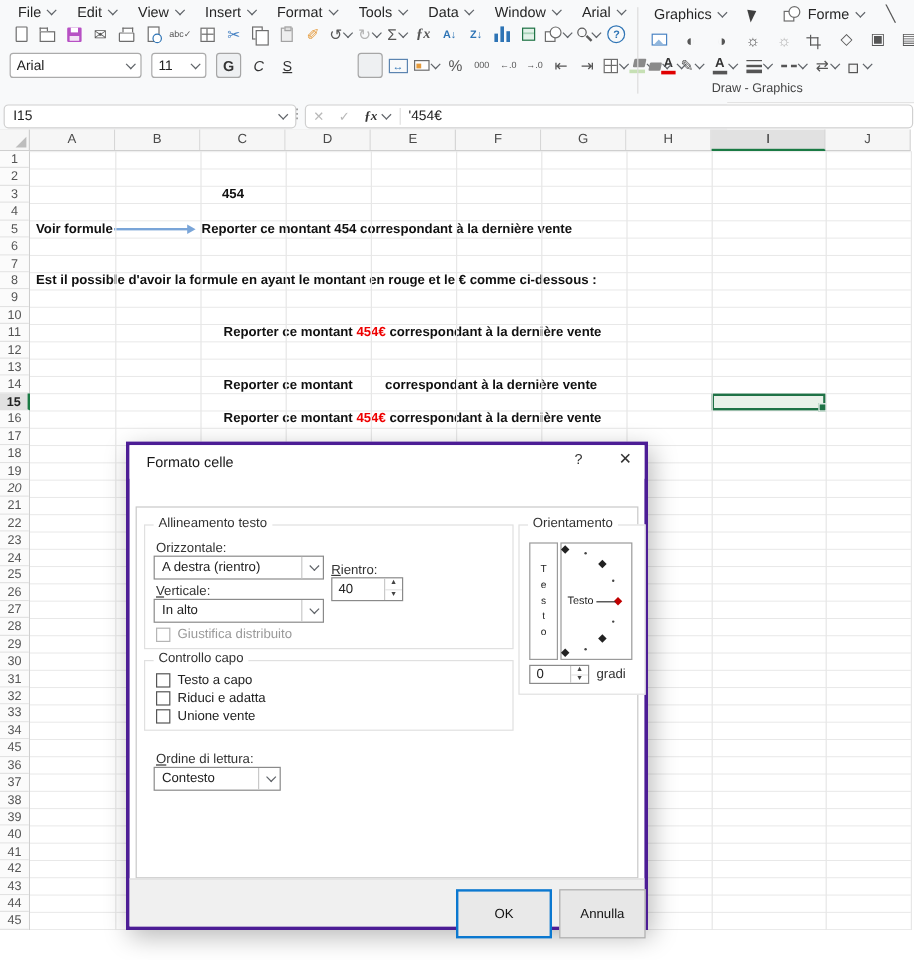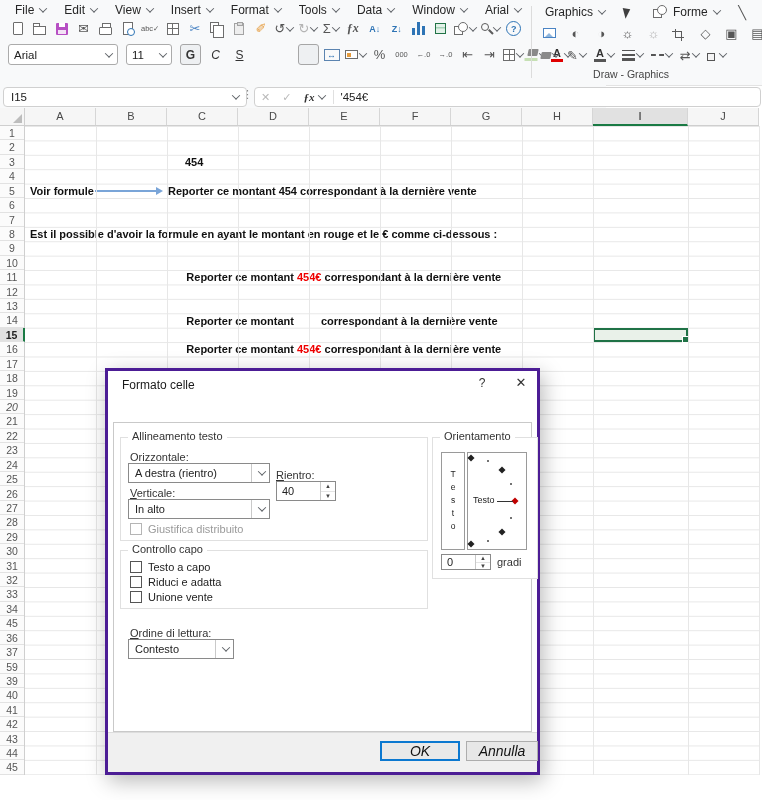--- a/index.html
+++ b/index.html
@@ -140,22 +140,22 @@
   .cb.dis .box{border-color:#b5b5b5;}
   .vtext{position:absolute;border:1px solid #9a9a9a;display:flex;align-items:center;justify-content:center;
          writing-mode:vertical-rl;text-orientation:upright;font-size:8.5px;letter-spacing:3px;color:#222;}
   .dial{position:absolute;border:1px solid #9a9a9a;}
   .dot{position:absolute;width:2px;height:2px;background:#444;border-radius:50%;transform:translate(-50%,-50%);}
   .dot.big{width:5px;height:5px;border-radius:0;background:#222;transform:translate(-50%,-50%) rotate(45deg);}
   .dot.red{background:#c00000;}
   .dial-label{position:absolute;font-size:9px;color:#222;}
   .dial-line{position:absolute;height:1px;background:#333;}
   .dlg-footer{position:absolute;left:0;bottom:0;width:100%;height:40px;background:#f0f0f0;border-top:1px solid #ddd;box-sizing:border-box;}
-  .btn{position:absolute;top:8px;height:20px;box-sizing:border-box;display:flex;align-items:center;justify-content:center;
-       font-size:14px;color:#111;background:#e7e7e7;border:1px solid #adadad;font-style:italic;}
+  .btn{position:absolute;top:8px;height:41px;box-sizing:border-box;display:flex;align-items:center;justify-content:center;
+       font-size:11px;color:#111;background:#e7e7e7;border:1px solid #adadad;}
   .btn.ok{left:272px;width:80px;border:2px solid #0b78d0;background:#e9e9e9;}
   .btn.cancel{left:358px;width:72px;}
   
   .sheetbar{position:absolute;left:0;top:778px;width:762px;height:22px;background:#f3f4f5;border-top:1px solid #e0e0e0;box-sizing:border-box;}
   .nav-chev{position:absolute;top:8px;width:6px;height:6px;border-right:1.4px solid #666;border-bottom:1.4px solid #666;}
   .nav-prev{left:22px;transform:rotate(135deg);}
   .nav-next{left:44px;transform:rotate(-45deg);}
   .sheet-tab{position:absolute;left:88px;top:0;height:22px;padding:0 12px;background:#fff;border-left:1px solid #d9d9d9;border-right:1px solid #d9d9d9;
              display:flex;align-items:center;font-size:11px;font-weight:bold;color:#1a1a1a;}
   .add-sheet{position:absolute;left:166px;top:2px;width:18px;height:18px;display:flex;align-items:center;justify-content:center;font-size:13px;color:#444;}
@@ -492,21 +492,21 @@
       <div class="row-h" style="top: 389.34px;">28</div>
       <div class="row-h" style="top: 403.76px;">29</div>
       <div class="row-h" style="top: 418.18px;">30</div>
       <div class="row-h" style="top: 432.6px;">31</div>
       <div class="row-h" style="top: 447.02px;">32</div>
       <div class="row-h" style="top: 461.44px;">33</div>
       <div class="row-h" style="top: 475.86px;">34</div>
       <div class="row-h" style="top: 490.28px;">45</div>
       <div class="row-h" style="top: 504.7px;">36</div>
       <div class="row-h" style="top: 519.12px;">37</div>
-      <div class="row-h" style="top: 533.54px;">59</div>
+      <div class="row-h" style="top: 533.54px;">38</div>
       <div class="row-h" style="top: 547.96px;">39</div>
       <div class="row-h" style="top: 562.38px;">40</div>
       <div class="row-h" style="top: 576.8px;">41</div>
       <div class="row-h" style="top: 591.22px;">42</div>
       <div class="row-h" style="top: 605.64px;">43</div>
       <div class="row-h" style="top: 620.06px;">44</div>
       <div class="row-h" style="top: 634.48px;">45</div>
     </div>
   <div id="grid-body">
     <div class="cell" style="left:160px;top:28.84px">454</div>

